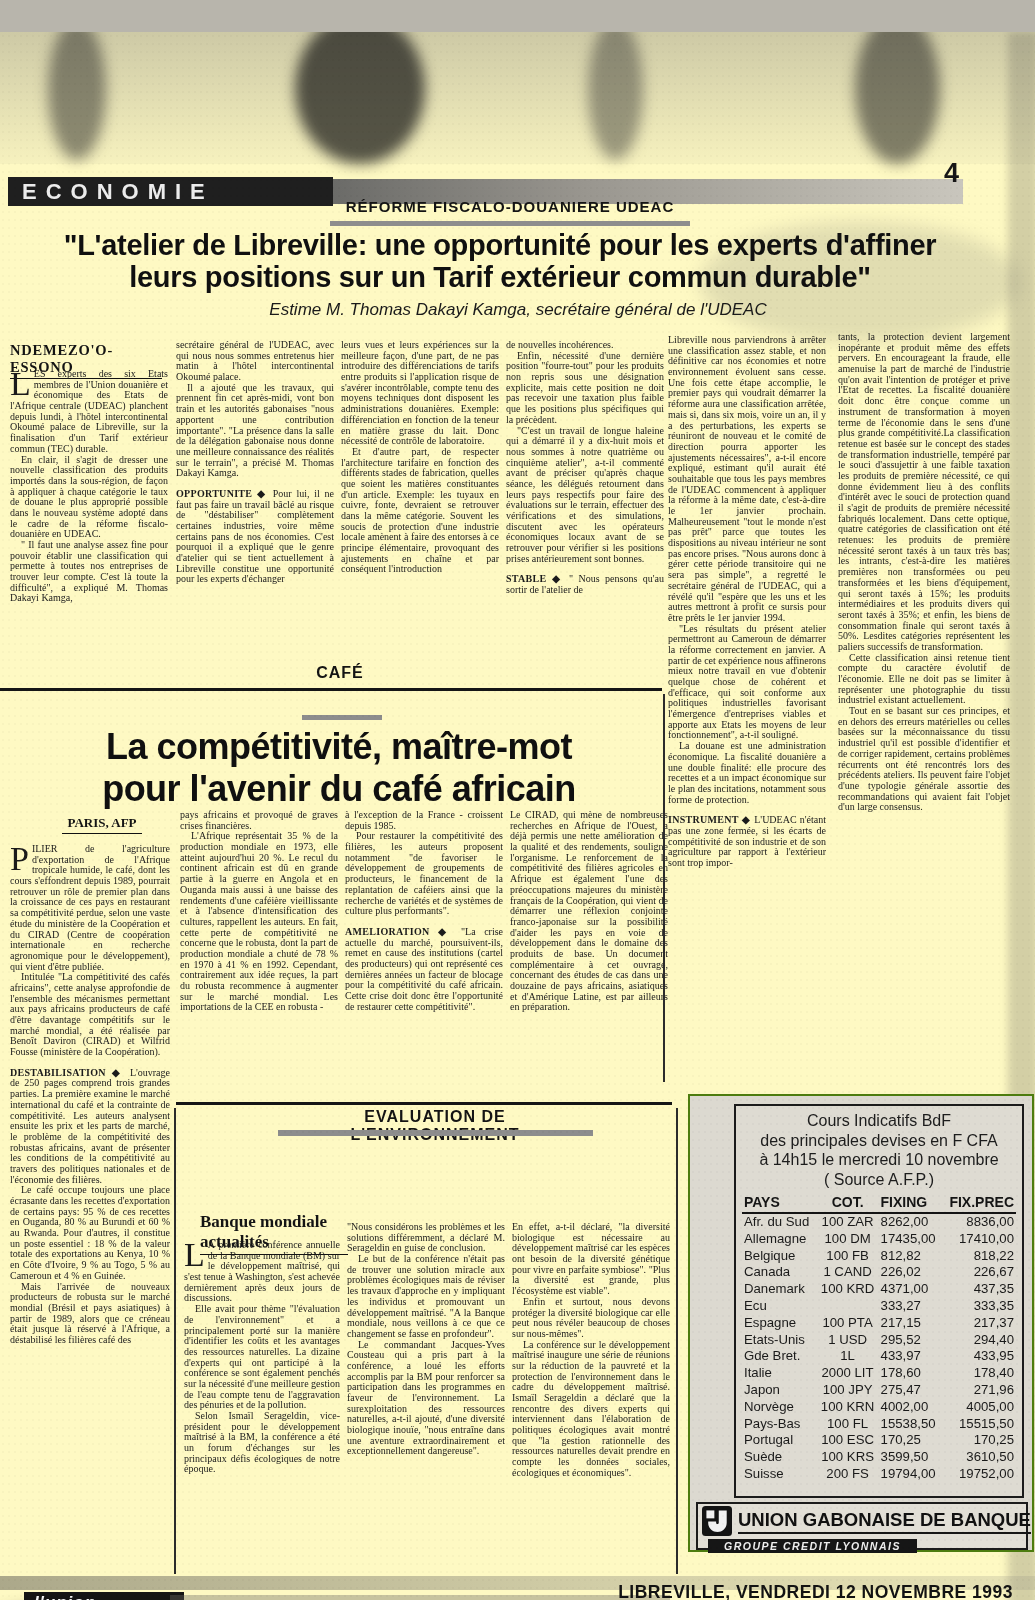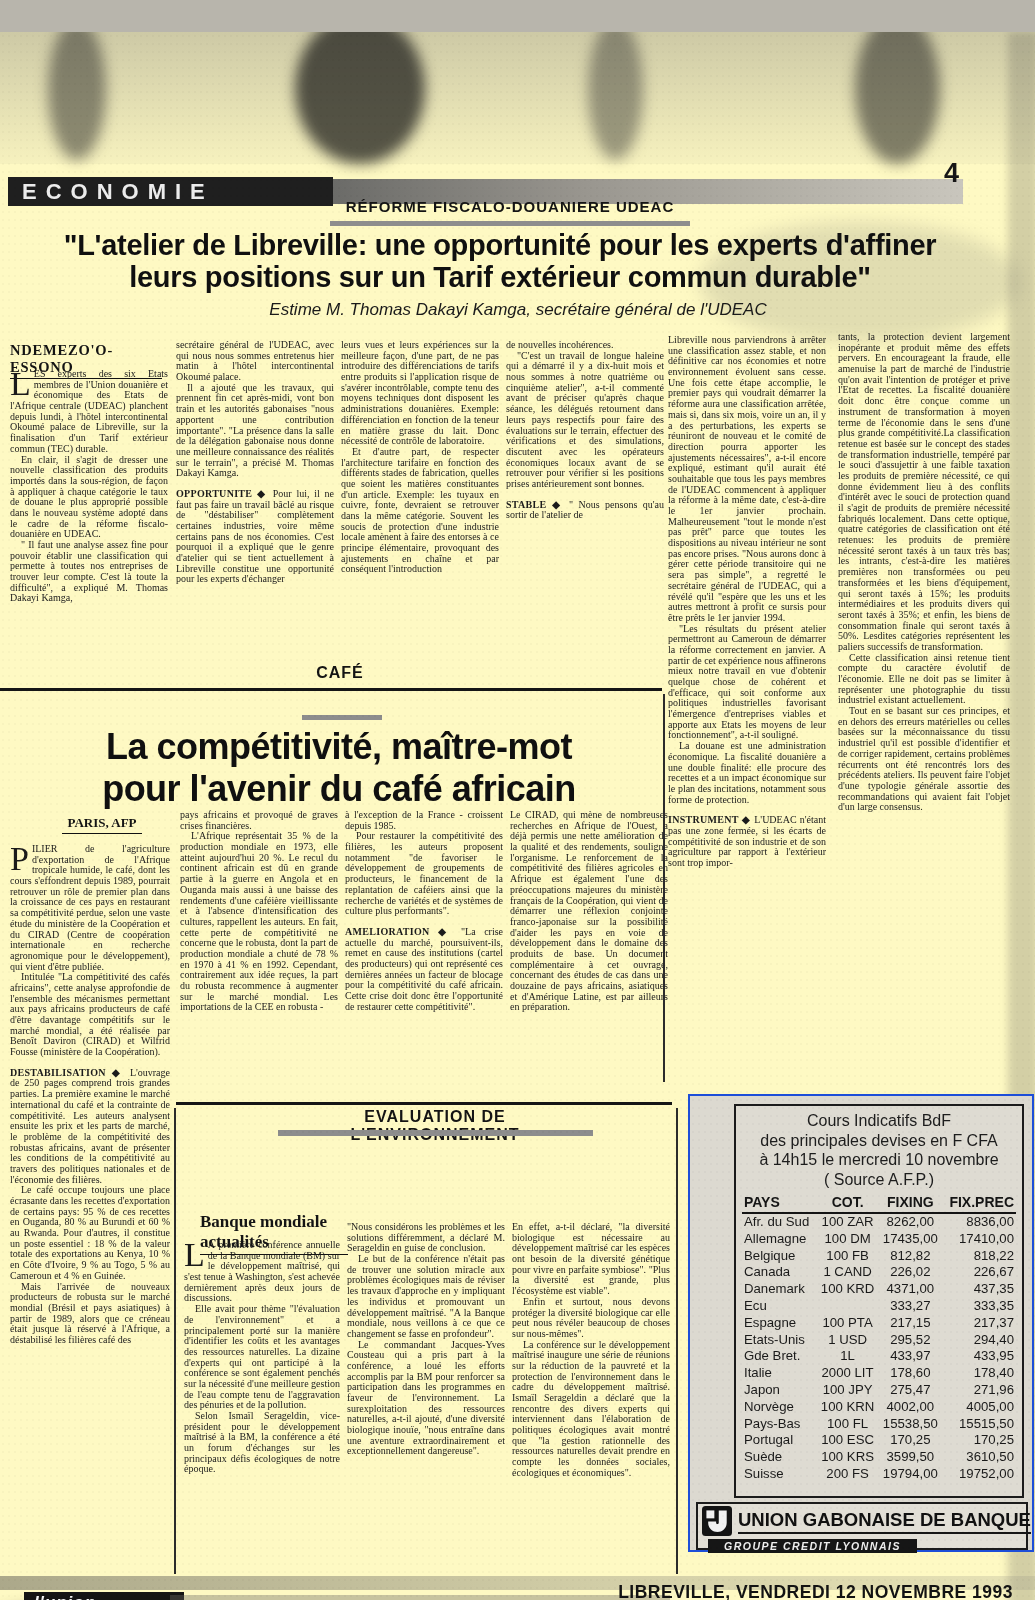--- a/index.html
+++ b/index.html
@@ -62,28 +62,28 @@
   .cc2{left:345px;top:778px;width:158px;height:290px;}
   .cc3{left:510px;top:778px;width:158px;height:288px;}
   .ee0{left:184px;top:1208px;width:156px;height:334px;}
   .ee1{left:347px;top:1190px;width:158px;height:352px;}
   .ee2{left:512px;top:1190px;width:158px;height:352px;}
   
   .chvert{position:absolute;left:680px;top:1080px;height:430px;writing-mode:vertical-rl;
       font-family:"DejaVu Serif",serif;font-style:italic;font-weight:bold;font-size:50px;
       letter-spacing:10px;color:rgba(45,45,43,.75);}
   .chbox{position:absolute;left:688px;top:1062px;width:346px;height:458px;
-      border:2px solid #1d4ed8;background:#dcd9d0;box-sizing:border-box;}
+      border:2px solid #4d7c0f;background:#dcd9d0;box-sizing:border-box;}
   .chinner{position:absolute;left:44px;top:8px;width:290px;height:394px;border:2px solid #1b1b1b;
       padding:5px 6px;box-sizing:border-box;font-family:"Liberation Sans",sans-serif;background:#dedbd2;}
   .chtitle{text-align:center;font-size:16px;line-height:1.22;color:#1d1d1d;}
   table.rates{width:100%;border-collapse:collapse;margin-top:5px;}
   .rates th{font-size:14px;border-bottom:2.5px solid #141414;padding:0 2px 2px;color:#151515;}
   .rates td{font-size:13.2px;line-height:16.8px;padding:0 2px;white-space:nowrap;color:#1a1a1a;}
-  .tc0{text-align:left;}.tc1{text-align:center;}.tc2{text-align:center;}.tc3{text-align:right;}
+  .tc0{text-align:left;}.tc1{text-align:center;}.tc2{text-align:left;}.tc3{text-align:right;}
   .bank{position:absolute;left:6px;top:406px;width:332px;height:48px;border:2px solid #1b1b1b;
       background:#e2dfd6;box-sizing:border-box;}
   .bankrow{display:flex;align-items:center;gap:6px;padding:2px 4px 0 4px;}
   .banklogo{width:30px;height:30px;flex:0 0 auto;}
   .bankname{font-family:"Liberation Sans",sans-serif;font-weight:bold;font-size:18.5px;
       border-bottom:2px solid #161616;padding-bottom:1px;white-space:nowrap;color:#111;text-align:right;}
   .banksub{margin:1px 0 0 10px;display:inline-block;background:#161616;color:#eee;
       font-style:italic;font-size:10.5px;padding:1px 16px;font-family:"Liberation Sans",sans-serif;
       letter-spacing:1.5px;font-weight:bold;}
   
@@ -133,20 +133,21 @@
       <p class="np ni">secrétaire général de l'UDEAC, avec qui nous nous sommes entretenus hier matin à l'hôtel intercontinental Okoumé palace.</p>
       <p class="np">Il a ajouté que les travaux, qui prennent fin cet après-midi, vont bon train et les autorités gabonaises "nous apportent une contribution importante". "La présence dans la salle de la délégation gabonaise nous donne une meilleure connaissance des réalités sur le terrain", a précisé M. Thomas Dakayi Kamga.</p>
       <p class="np ni gap"><b class="lead">OPPORTUNITE ◆ </b>Pour lui, il ne faut pas faire un travail bâclé au risque de "déstabiliser" complètement certaines industries, voire même certains pans de nos économies. C'est pourquoi il a expliqué que le genre d'atelier qui se tient actuellement à Libreville constitue une opportunité pour les experts d'échanger</p>
     </div>
   <div class="col u2">
       <p class="np ni">leurs vues et leurs expériences sur la meilleure façon, d'une part, de ne pas introduire des différenciations de tarifs entre produits si l'application risque de s'avérer incontrôlable, compte tenu des moyens techniques dont disposent les administrations douanières. Exemple: différenciation en fonction de la teneur en matière grasse du lait. Donc nécessité de contrôle de laboratoire.</p>
       <p class="np">Et d'autre part, de respecter l'architecture tarifaire en fonction des différents stades de fabrication, quelles que soient les matières constituantes d'un article. Exemple: les tuyaux en cuivre, fonte, devraient se retrouver dans la même catégorie. Souvent les soucis de protection d'une industrie locale amènent à faire des entorses à ce principe élémentaire, provoquant des ajustements en chaîne et par conséquent l'introduction</p>
     </div>
   <div class="col u3">
       <p class="np ni">de nouvelles incohérences.</p>
+      <p class="np">Enfin, nécessité d'une dernière position "fourre-tout" pour les produits non repris sous une désignation explicite, mais cette position ne doit pas recevoir une taxation plus faible que les positions plus spécifiques qui la précèdent.</p>
       <p class="np">"C'est un travail de longue haleine qui a démarré il y a dix-huit mois et nous sommes à notre quatrième ou cinquième atelier", a-t-il commenté avant de préciser qu'après chaque séance, les délégués retournent dans leurs pays respectifs pour faire des évaluations sur le terrain, effectuer des vérifications et des simulations, discutent avec les opérateurs économiques locaux avant de se retrouver pour vérifier si les positions prises antérieurement sont bonnes.</p>
       <p class="np ni gap"><b class="lead">STABLE ◆ </b>" Nous pensons qu'au sortir de l'atelier de</p>
     </div>
   <div class="col u4">
       <p class="np ni">Libreville nous parviendrons à arrêter une classification assez stable, et non définitive car nos économies et notre environnement évoluent sans cesse. Une fois cette étape accomplie, le premier pays qui voudrait démarrer la réforme aura une classification arrêtée, mais si, dans six mois, voire un an, il y a des perturbations, les experts se réuniront de nouveau et le comité de direction pourra apporter les ajustements nécessaires", a-t-il encore expliqué, estimant qu'il aurait été souhaitable que tous les pays membres de l'UDEAC commencent à appliquer la réforme à la même date, c'est-à-dire le 1er janvier prochain. Malheureusement "tout le monde n'est pas prêt" parce que toutes les dispositions au niveau intérieur ne sont pas encore prises. "Nous aurons donc à gérer cette période transitoire qui ne sera pas simple", a regretté le secrétaire général de l'UDEAC, qui a révélé qu'il "espère que les uns et les autres mettront à profit ce sursis pour être prêts le 1er janvier 1994.</p>
       <p class="np">"Les résultats du présent atelier permettront au Cameroun de démarrer la réforme correctement en janvier. A partir de cet expérience nous affinerons mieux notre travail en vue d'obtenir quelque chose de cohérent et d'efficace, qui soit conforme aux politiques industrielles favorisant l'émergence d'entreprises viables et apporte aux Etats les moyens de leur fonctionnement", a-t-il souligné.</p>
       <p class="np">La douane est une administration économique. La fiscalité douanière a une double finalité: elle procure des recettes et a un impact économique sur le plan des incitations, notamment sous forme de protection.</p>
       <p class="np ni gap"><b class="lead">INSTRUMENT ◆ </b>L'UDEAC n'étant pas une zone fermée, si les écarts de compétitivité de son industrie et de son agriculture par rapport à l'extérieur sont trop impor-</p>
     </div>
   <div class="col u5">

